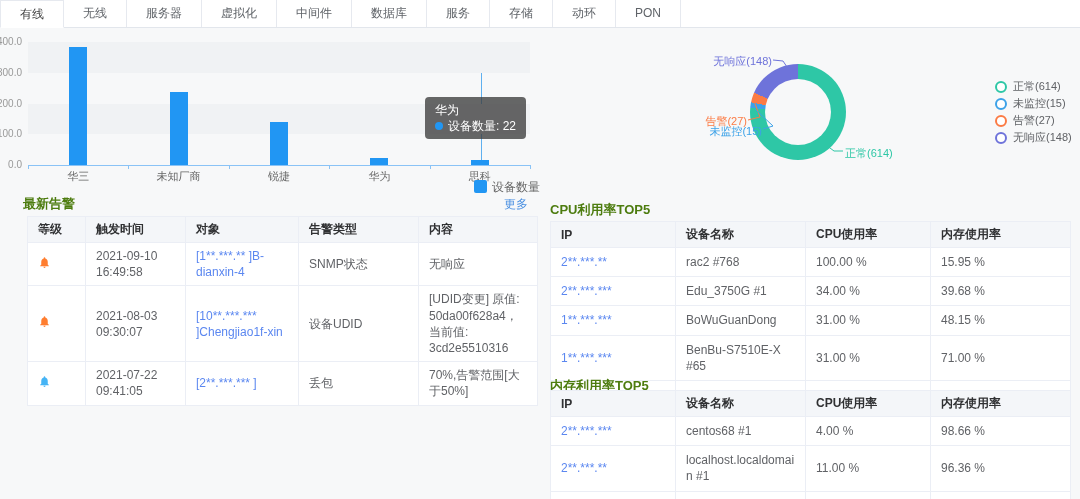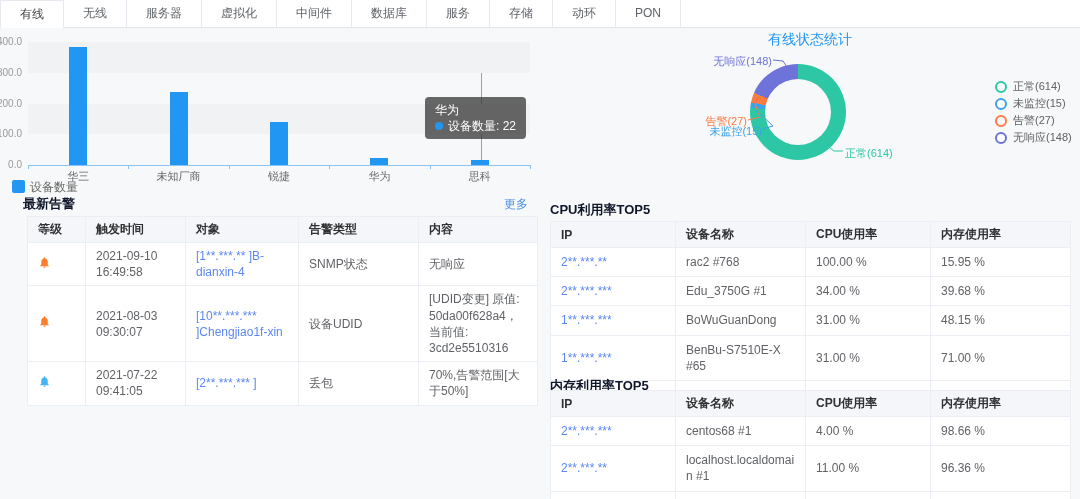--- a/index.html
+++ b/index.html
@@ -23,38 +23,38 @@
   .band{position:absolute;left:0;width:502px;height:30.75px;background:#f0f2f4;}
   #yaxis{position:absolute;left:0;top:14px;width:25px;height:123px;}
   .ytick{position:absolute;right:3px;font-size:10px;color:#999;width:40px;text-align:right;}
   .bar{position:absolute;width:18px;background:#2196f3;}
   .xlabel{position:absolute;top:127px;font-size:11px;color:#666;text-align:center;}
   .xaxis-line{position:absolute;left:0;top:123px;width:502px;height:1px;background:#8ac3f6;}
   .xtick{position:absolute;top:123px;width:1px;height:4px;background:#8ac3f6;}
   #crosshair{position:absolute;left:453px;top:0;width:1px;height:123px;background:#5fb0ef;}
   #bar-tooltip{position:absolute;left:397px;top:55px;background:rgba(60,60,60,.78);color:#fff;font-size:12px;border-radius:4px;padding:5px 10px;line-height:16px;white-space:nowrap;z-index:5;}
   #bar-tooltip .dot{display:inline-block;width:8px;height:8px;border-radius:50%;background:#2196f3;margin-right:5px;}
-  #bar-legend{position:absolute;left:12px;right:0;top:151px;text-align:left;font-size:12px;color:#666;}
+  #bar-legend{position:absolute;left:12px;right:0;top:151px;text-align:right;font-size:12px;color:#666;}
   #bar-legend .sq{display:inline-block;width:13px;height:13px;border-radius:2px;background:#2196f3;vertical-align:-2px;margin-right:5px;}
 
   
   #donut{position:absolute;left:210px;top:36px;width:96px;height:96px;border-radius:50%;}
   #donut-hole{position:absolute;left:15px;top:15px;width:66px;height:66px;border-radius:50%;background:#f7f8f9;}
   .callout{position:absolute;font-size:11px;white-space:nowrap;}
   #co-wxy{right:308px;top:26px;}
   #co-gj{right:333px;top:86px;}
   #co-wjk{right:318px;top:96px;}
   #co-zc{left:305px;top:118px;}
   #donut-lines{position:absolute;left:0;top:0;width:540px;height:162px;pointer-events:none;}
   #donut-legend{position:absolute;left:455px;top:50px;}
   .dl-item{display:flex;align-items:center;height:17px;font-size:11px;color:#606266;cursor:pointer;}
   .dl-ring{width:8px;height:8px;border-radius:50%;border:2px solid #ccc;background:#fff;margin-right:6px;flex:none;}
 
   
-  .sec-title{position:absolute;font-size:13px;font-weight:bold;color:#0f172a;}
+  .sec-title{position:absolute;font-size:13px;font-weight:bold;color:#4d7c0f;}
   #alarm-title{left:23px;top:195px;}
   #alarm-more{position:absolute;left:504px;top:196px;font-size:12px;color:#4a90e2;cursor:pointer;}
   #cpu-title{left:550px;top:201px;}
   #mem-title{left:550px;top:377px;}
 
   table{border-collapse:collapse;table-layout:fixed;background:#fff;font-size:12px;}
   table,th,td{border:1px solid #ebeef5;}
   th{background:#f4f6f9;color:#303133;font-weight:bold;text-align:left;padding:4px 10px;}
   td{color:#606266;padding:5px 10px;line-height:1.35;vertical-align:middle;word-wrap:break-word;}
   #alarm-table{position:absolute;left:27px;top:216px;width:510px;}
@@ -115,21 +115,20 @@
           <div class="xtick" style="left: 100.4px;"></div>
           <div class="xtick" style="left: 200.8px;"></div>
           <div class="xtick" style="left: 301.2px;"></div>
           <div class="xtick" style="left: 401.6px;"></div>
           <div class="xtick" style="left: 502px;"></div>
         </div>
       <div id="bar-legend"><span class="sq"></span><span>设备数量</span></div>
     </div>
 
     <div class="panel" id="donut-panel">
-      <div class="chart-title">有线状态统计</div>
       <div id="donut" style="background: conic-gradient(rgb(46, 199, 166) 0deg, rgb(46, 199, 166) 274.925deg, rgb(61, 162, 232) 274.925deg, rgb(61, 162, 232) 281.642deg, rgb(251, 123, 69) 281.642deg, rgb(251, 123, 69) 293.731deg, rgb(110, 115, 218) 293.731deg, rgb(110, 115, 218) 360deg);">
         <div id="donut-hole"></div>
       </div>
       <svg id="donut-lines">
         <polyline points="233,32 243,33 249,42" fill="none" stroke-width="1" stroke="#6e73da"></polyline>
         <polyline points="208,92 220,89 214,73" fill="none" stroke-width="1" stroke="#fb7b45"></polyline>
         <polyline points="223,101 233,98 215,81" fill="none" stroke-width="1" stroke="#3da2e8"></polyline>
         <polyline points="303,123 294,123 286,117" fill="none" stroke-width="1" stroke="#2ec7a6"></polyline>
       </svg>
       <span class="callout" id="co-wxy" style="color: rgb(110, 115, 218);">无响应(148)</span>

